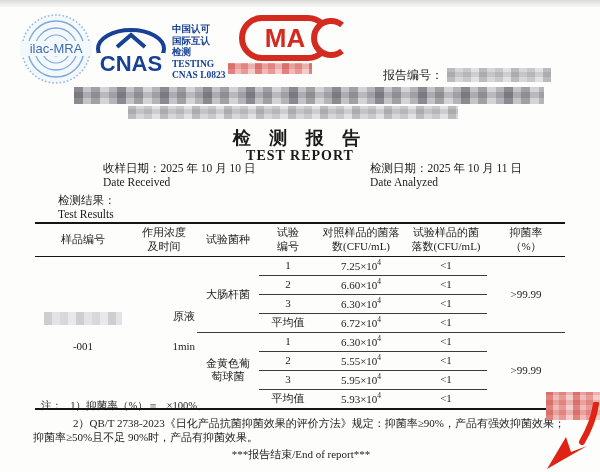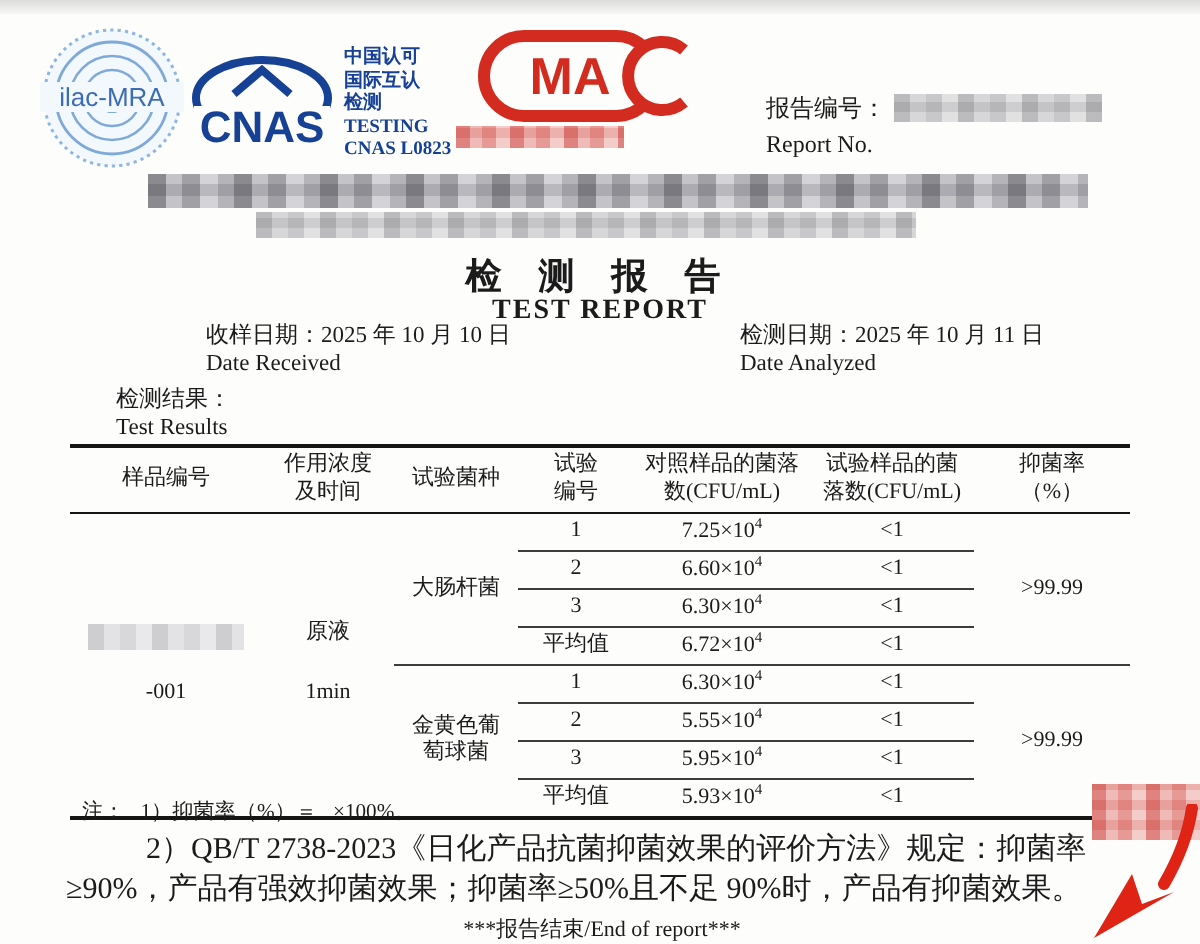--- a/index.html
+++ b/index.html
@@ -22,48 +22,48 @@
       repeating-linear-gradient(90deg, rgba(150,150,156,.35) 0 8px, rgba(200,200,205,.25) 8px 16px,
         rgba(170,170,176,.3) 16px 24px, rgba(220,220,224,.2) 24px 32px);}
   .mz-red{background-color:#f2c9c6;background-image:
       repeating-linear-gradient(90deg, rgba(205,60,55,.55) 0 7px, rgba(230,140,135,.4) 7px 13px,
         rgba(215,90,85,.5) 13px 20px, rgba(240,180,176,.35) 20px 27px),
       repeating-linear-gradient(0deg, rgba(255,255,255,.3) 0 5px, rgba(200,70,65,.2) 5px 10px);}
   
   .acc-text{font-family:Liberation Serif, serif;color:#164194;
       font-weight:bold;font-size:9.5px;line-height:11.5px;}
   
-  .repno{font-size:12px;line-height:18px;}
+  .repno{font-size:12px;line-height:18px;margin-top:21px;}
   .repno .row{display:flex;align-items:center;gap:4px;}
   
   .title-zh{font-size:18px;font-weight:bold;letter-spacing:7px;text-align:center;}
   .title-en{font-size:14px;font-weight:bold;letter-spacing:1px;text-align:center;margin-top:1px;}
   
   .dateblock{font-size:11.5px;line-height:13px;}
   .dateblock .en{margin-top:1px;}
   
   table.tbl{position:absolute;left:35px;top:222px;width:530px;border-collapse:collapse;
       table-layout:fixed;font-size:11px;
       border-top:2.2px solid #151515;border-bottom:2.6px solid #151515;}
   .tbl th{border-bottom:1.6px solid #151515;font-weight:normal;padding:2px 1px;
       font-size:11px;line-height:1.25;white-space:pre-line;vertical-align:middle;}
   .tbl td{text-align:center;padding:0 2px;height:18px;line-height:1.15;
       vertical-align:middle;white-space:pre-line;}
   .bb{border-bottom:1px solid #3c3c3c;}
   sup{font-size:7.5px;}
   .sample-blur{width:78px;height:13px;margin:0 auto 2px auto;}
-  .dose-line{line-height:1.6;}
+  .dose-line{line-height:1.6;text-align:right;}
   
   .notes{position:absolute;left:33px;top:399px;width:536px;font-size:10.6px;}
   .n1{display:flex;align-items:center;justify-content:flex-start;}
   .n1 .lead{white-space:nowrap;padding-left:8px;}
   .frac{display:inline-block;text-align:center;margin:0 2px;}
   .frac .num{display:block;border-bottom:1px solid #222;padding:0 3px 1px 3px;}
   .frac .den{display:block;padding-top:1px;}
-  .n2{margin-top:3px;font-size:15px;line-height:1.3;text-indent:40px;}
+  .n2{margin-top:3px;font-size:11px;line-height:1.3;text-indent:40px;}
   .endline{text-align:center;margin-top:2px;font-size:11px;}
 </style>
 </head>
 <body>
 
 <div class="page">
   <div class="photo-edge"></div>
 
   <svg class="abs" style="left:16px;top:11px;" width="80" height="76" viewBox="0 0 80 76">
     <circle cx="40" cy="38" r="34" fill="#f3f8fd" stroke="#8fb6e0" stroke-width="1.5" stroke-dasharray="1.6,2.1"></circle>

